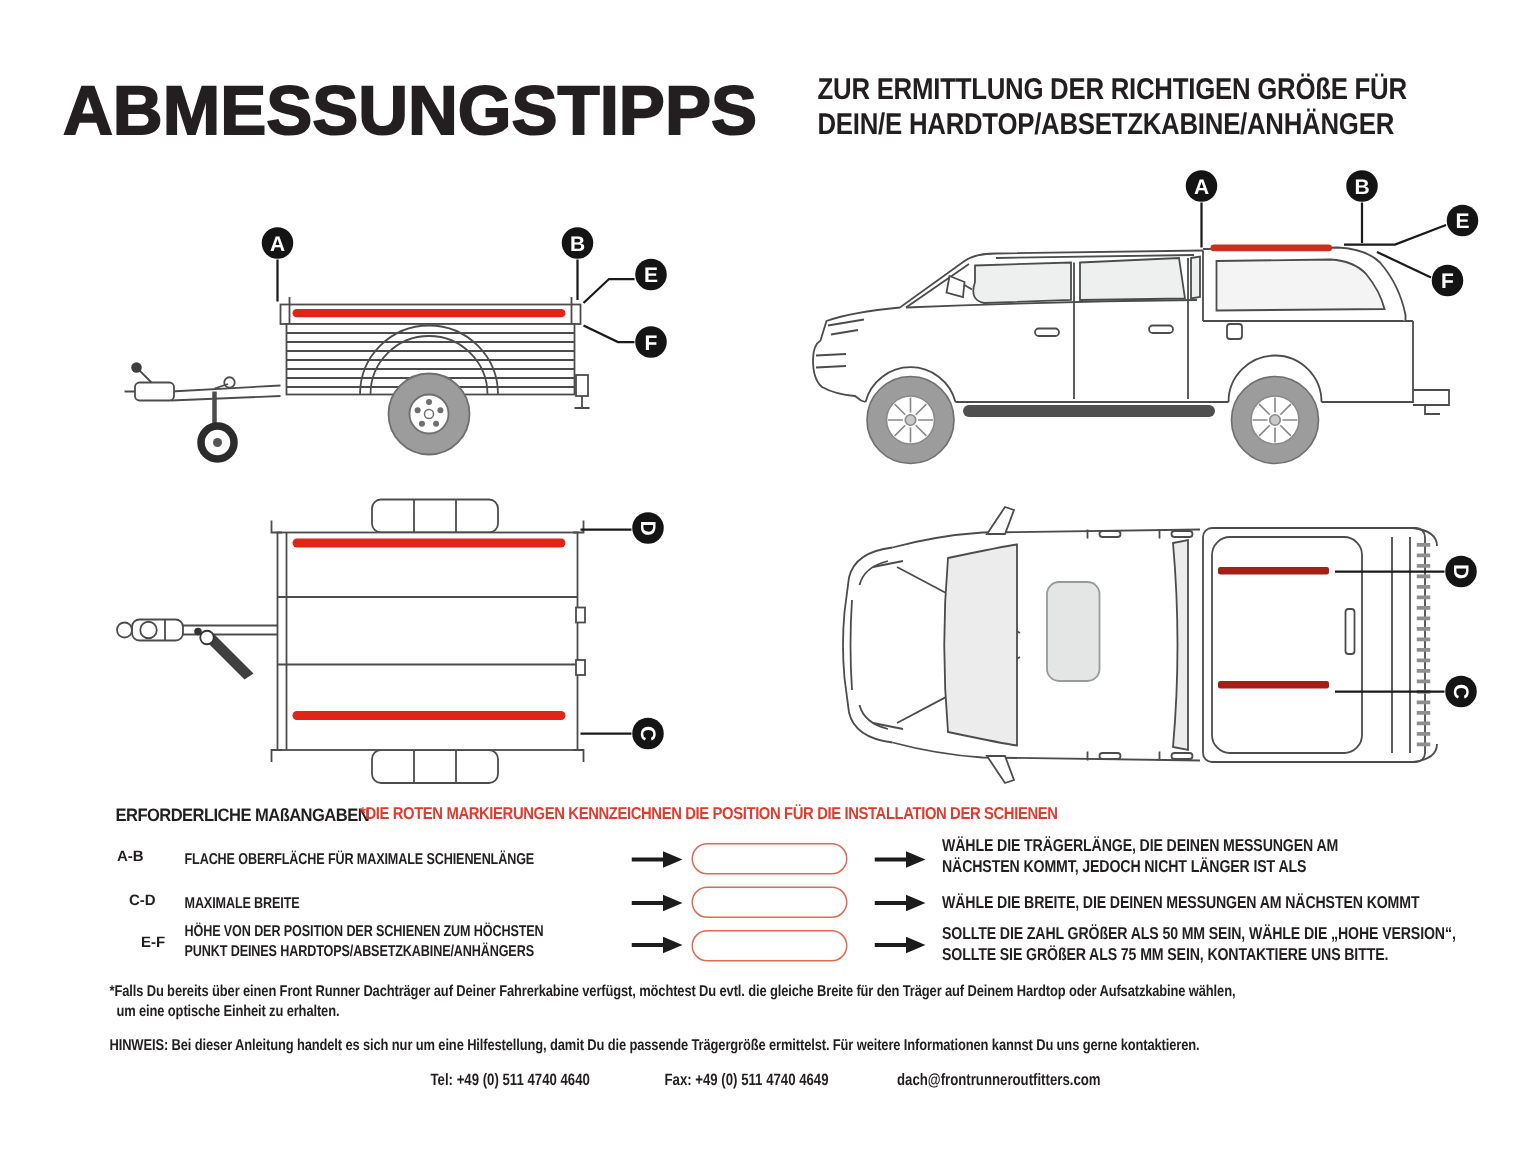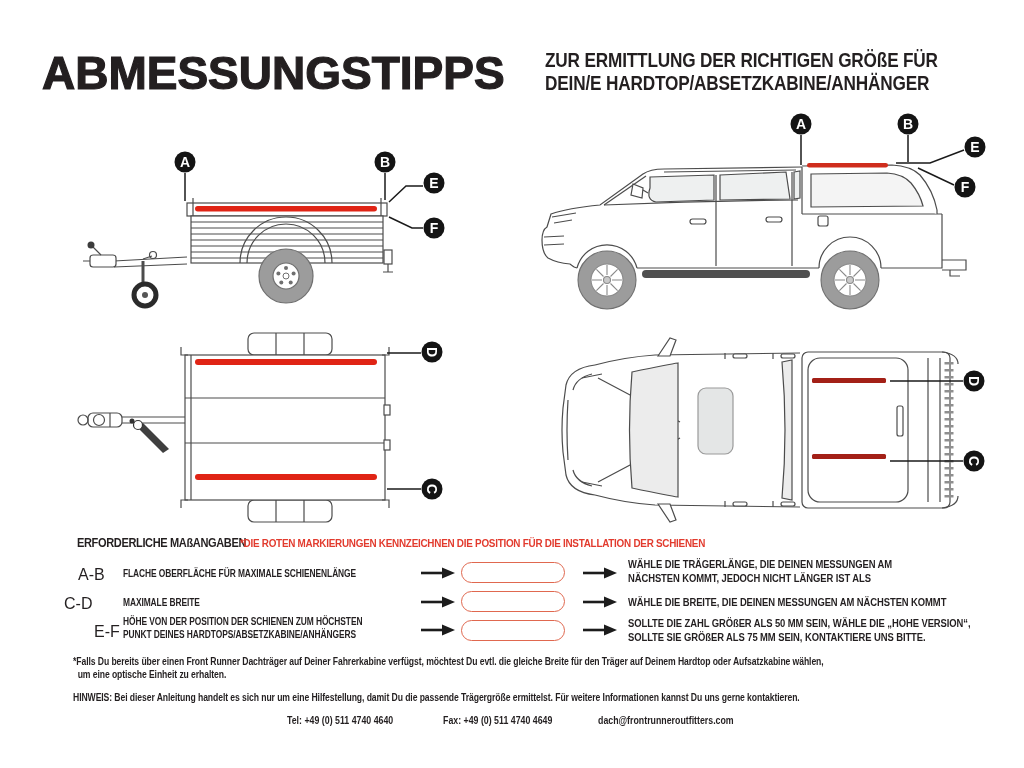--- a/index.html
+++ b/index.html
@@ -3,21 +3,21 @@
 <meta charset="utf-8">
 <style>
   html,body{margin:0;padding:0;}
   body{width:1024px;height:768px;background:#ffffff;font-family:"Liberation Sans",sans-serif;color:#231f20;}
   .page{position:relative;width:1024px;height:768px;background:#fff;overflow:hidden;}
   .abs{position:absolute;}
   .title{left:42px;top:50px;font-size:46px;line-height:46px;font-weight:bold;letter-spacing:0px;-webkit-text-stroke:1.2px #241f21;white-space:nowrap;}
   .subtitle{left:545px;top:49px;font-size:20px;line-height:22.5px;font-weight:bold;white-space:pre-line;transform:scaleX(0.86);transform-origin:0 0;letter-spacing:-0.2px;}
   .sec-heading{left:77px;top:536px;font-size:12px;font-weight:bold;letter-spacing:-0.4px;transform:scaleX(0.92);transform-origin:0 0;white-space:nowrap;}
   .red-note{left:240px;top:537px;font-size:11.5px;font-weight:bold;letter-spacing:-0.3px;transform:scaleX(0.86);transform-origin:0 0;white-space:nowrap;}
-  .code{font-size:16px;font-weight:normal;letter-spacing:0px;}
+  .code{font-size:10px;font-weight:bold;letter-spacing:0px;}
   .desc{font-size:10.5px;line-height:12.5px;font-weight:bold;transform:scaleX(0.8);transform-origin:0 0;white-space:pre-wrap;width:330px;letter-spacing:-0.1px;}
   .result{font-size:11.5px;line-height:14px;font-weight:bold;transform:scaleX(0.82);transform-origin:0 0;white-space:pre-wrap;width:470px;letter-spacing:-0.1px;}
   .pill{width:104px;height:21px;border:1.5px solid #e0684f;border-radius:12px;background:#fff;box-sizing:border-box;}
   .footnote{left:73px;top:655px;font-size:10.5px;line-height:12.5px;font-weight:bold;transform:scaleX(0.82);transform-origin:0 0;white-space:pre-wrap;width:1100px;letter-spacing:-0.1px;}
   .hint{left:73px;top:691px;font-size:10.5px;font-weight:bold;transform:scaleX(0.82);transform-origin:0 0;white-space:nowrap;letter-spacing:-0.1px;}
   .contact{font-size:11px;font-weight:bold;transform:scaleX(0.8);transform-origin:0 0;white-space:nowrap;}
   svg{display:block;}
   svg text.mk{font-family:"Liberation Sans",sans-serif;font-weight:bold;font-size:14px;fill:#ffffff;text-anchor:middle;}
 </style>
 </head>
@@ -257,21 +257,21 @@
       <polygon points="21,0.5 34,6 21,11.5" fill="#1c1c1c"></polygon>
     </svg>
   <div class="abs pill" style="left:461px;top:562px"></div>
   <svg class="abs" style="left:583px;top:567px" width="34" height="12" viewBox="0 0 34 12">
       <line x1="0" y1="6" x2="22" y2="6" stroke="#1c1c1c" stroke-width="2.6"></line>
       <polygon points="21,0.5 34,6 21,11.5" fill="#1c1c1c"></polygon>
     </svg>
   <div class="abs result" style="left:628px;top:557px">WÄHLE DIE TRÄGERLÄNGE, DIE DEINEN MESSUNGEN AM
 NÄCHSTEN KOMMT, JEDOCH NICHT LÄNGER IST ALS</div>
 
-  <div class="abs code" style="left:64px;top:595px">C-D</div>
+  <div class="abs code" style="left:86px;top:595px">C-D</div>
   <div class="abs desc" style="left:123px;top:596px">MAXIMALE BREITE</div>
   <svg class="abs" style="left:421px;top:596px" width="34" height="12" viewBox="0 0 34 12">
       <line x1="0" y1="6" x2="22" y2="6" stroke="#1c1c1c" stroke-width="2.6"></line>
       <polygon points="21,0.5 34,6 21,11.5" fill="#1c1c1c"></polygon>
     </svg>
   <div class="abs pill" style="left:461px;top:591px"></div>
   <svg class="abs" style="left:583px;top:596px" width="34" height="12" viewBox="0 0 34 12">
       <line x1="0" y1="6" x2="22" y2="6" stroke="#1c1c1c" stroke-width="2.6"></line>
       <polygon points="21,0.5 34,6 21,11.5" fill="#1c1c1c"></polygon>
     </svg>

